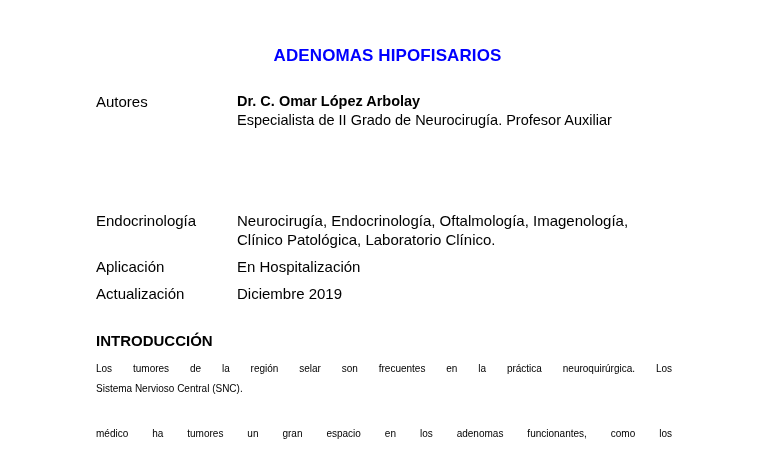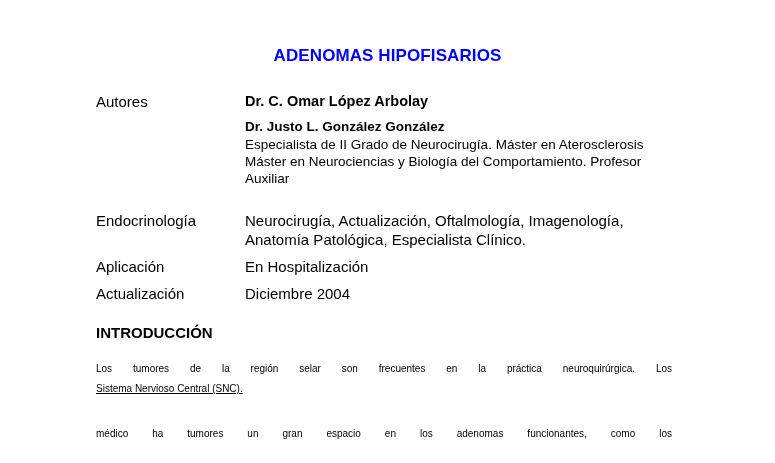--- a/index.html
+++ b/index.html
@@ -47,21 +47,20 @@
       font-weight: normal;
       line-height: 19px;
     }
     .meta-value {
       position: absolute;
       left: 141px;
       top: 0;
       width: 440px;
       font-size: 15px;
       line-height: 19px;
-      margin-left: 8px;
     }
     .author-name {
       font-size: 14.5px;
       font-weight: bold;
       line-height: 19px;
       white-space: nowrap;
     }
     .author-desc {
       font-size: 14.5px;
       line-height: 19px;
@@ -80,83 +79,75 @@
     .author-block + .author-block {
       margin-top: 7px;
     }
     .line {
       display: block;
       white-space: nowrap;
     }
     .section-heading {
       position: absolute;
       left: 96px;
-      top: 324px;
+      top: 332px;
       font-size: 15px;
       font-weight: bold;
     }
     .para {
       position: absolute;
       left: 96px;
       width: 576px;
       font-size: 10px;
       line-height: 20px;
       text-align: justify;
     }
     .para .jline {
       display: block;
       text-align: justify;
       text-align-last: justify;
       white-space: nowrap;
     }
     .para .jline.last {
       text-align-last: left;
-      text-decoration: underline;
     }
   </style>
 </head>
 <body>
 
 <div class="page">
 
   <div class="title">ADENOMAS HIPOFISARIOS</div>
 
   <div class="meta-row" style="top:92px;">
     <div class="meta-label">Autores</div>
     <div class="meta-value">
       <div class="author-block">
         <div class="author-name">Dr. C. Omar López Arbolay</div>
-      </div>
-      <div class="author-block">
-        <div class="author-name small">Dr. Justo L. González González</div>
-        <div class="author-desc small">
-          <span class="line">Especialista de II Grado de Neurocirugía. Máster en Aterosclerosis</span>
-          <span class="line">Máster en Neurociencias y Biología del Comportamiento. Profesor</span>
-          <span class="line">Auxiliar</span>
-        </div>
+        <div class="author-desc">Especialista de II Grado de Neurocirugía. Profesor Auxiliar</div>
       </div>
     </div>
   </div>
 
   <div class="meta-row" style="top:211px;">
     <div class="meta-label">Endocrinología</div>
     <div class="meta-value">
-      <span class="line">Neurocirugía, Actualización, Oftalmología, Imagenología,</span>
-      <span class="line">Anatomía Patológica, Especialista Clínico.</span>
+      <span class="line">Neurocirugía, Endocrinología, Oftalmología, Imagenología,</span>
+      <span class="line">Clínico Patológica, Laboratorio Clínico.</span>
     </div>
   </div>
 
   <div class="meta-row" style="top:257px;">
     <div class="meta-label">Aplicación</div>
     <div class="meta-value">En Hospitalización</div>
   </div>
 
   <div class="meta-row" style="top:284px;">
     <div class="meta-label">Actualización</div>
-    <div class="meta-value">Diciembre 2004</div>
+    <div class="meta-value">Diciembre 2019</div>
   </div>
 
   <div class="section-heading">INTRODUCCIÓN</div>
 
   <div class="para" style="top:359px;">
     <span class="jline">Los tumores de la región selar son frecuentes en la práctica neuroquirúrgica. Los</span>
     <span class="jline last">Sistema Nervioso Central (SNC).</span>
   </div>
 
   <div class="para" style="top:424px;">

